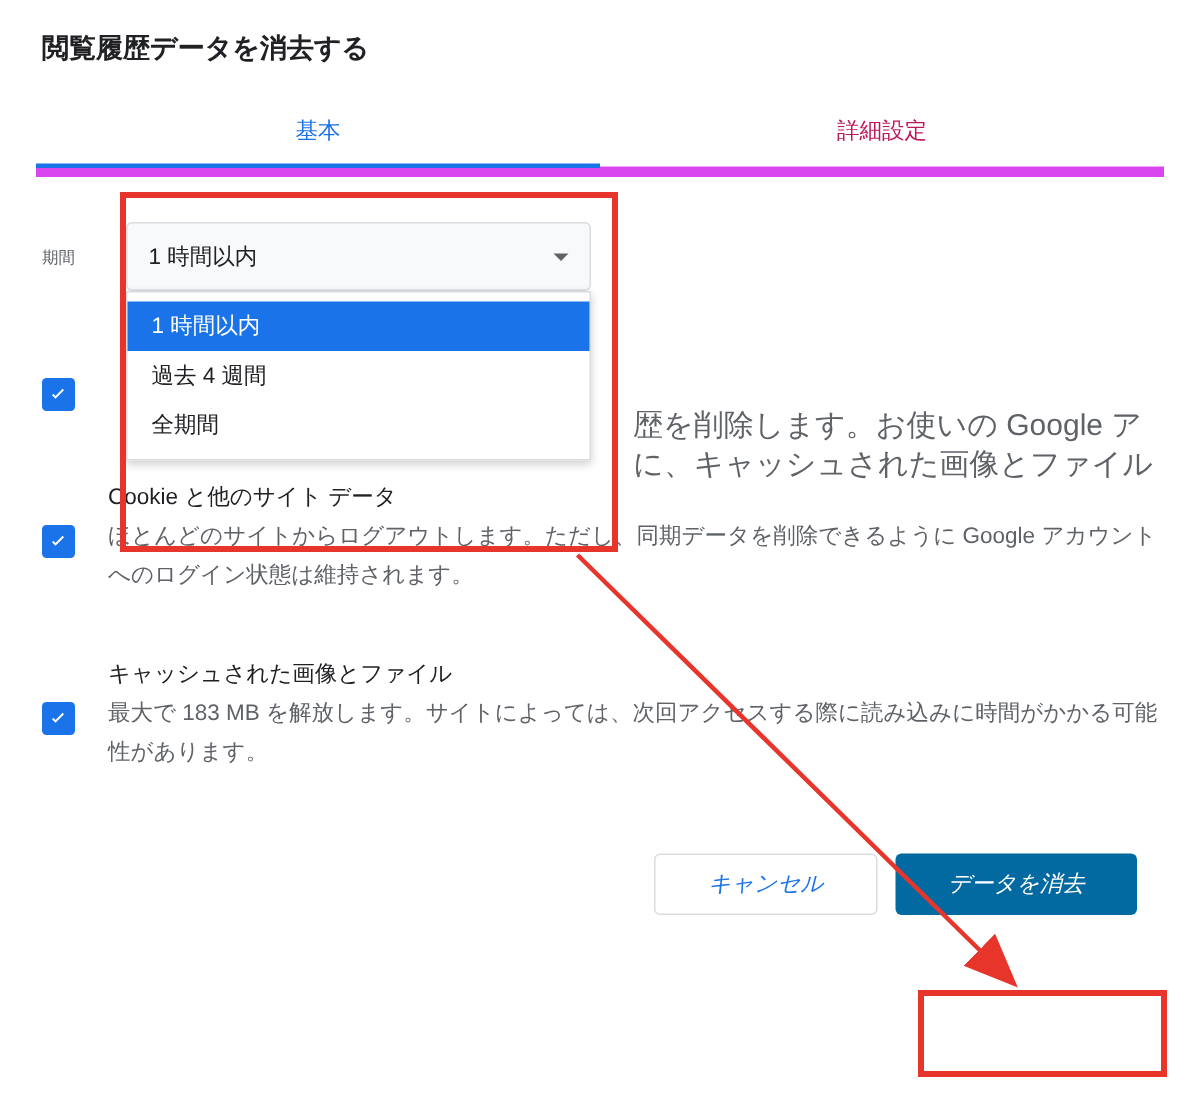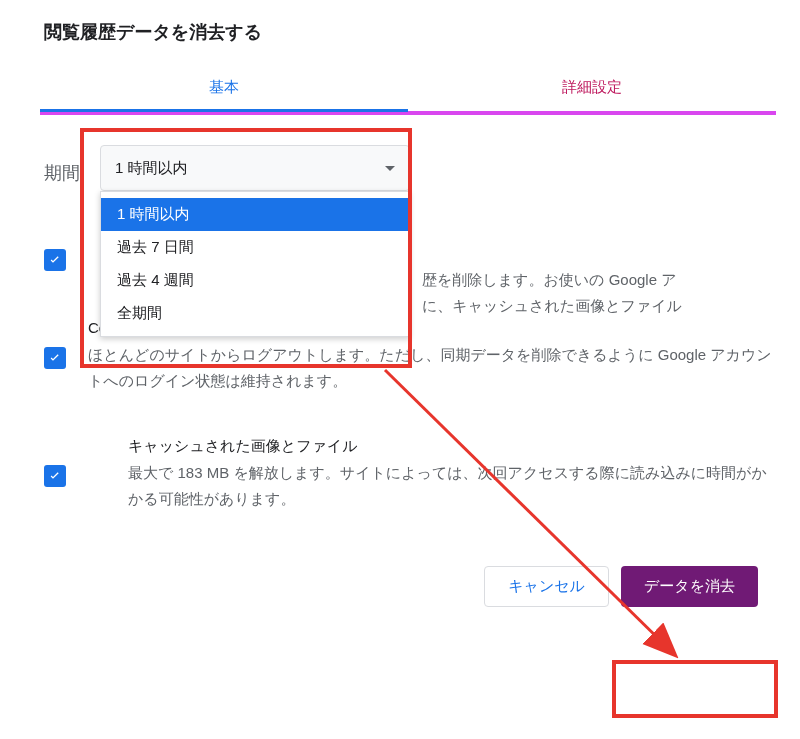--- a/index.html
+++ b/index.html
@@ -6,31 +6,30 @@
     body {
       font-family: "Meiryo", "Hiragino Sans", "Yu Gothic", sans-serif;
       background: #fff;
       width: 800px;
       height: 739px;
       position: relative;
       color: #202124;
     }
     .dialog {
       padding: 20px 24px;
-      margin-left: 16px;
     }
     .title {
       font-size: 18px;
       color: #202124;
       margin-bottom: 20px;
       padding-left: 4px;
     }
     .tabs {
       display: flex;
-      border-bottom: 4px solid #d946ef;
+      border-bottom: 7px solid #d946ef;
       margin-bottom: 0;
     }
     .tab {
       flex: 1;
       text-align: center;
       padding: 14px 0;
       font-size: 15px;
       color: #be185d;
       cursor: pointer;
       position: relative;
@@ -50,21 +49,21 @@
     .body-area {
       padding: 30px 0 0 0;
     }
     .row-period {
       display: flex;
       align-items: flex-start;
       margin-bottom: 10px;
       padding-left: 4px;
     }
     .period-label {
-      font-size: 18px;
+      font-size: 11px;
       color: #5f6368;
       padding-top: 16px;
       width: 56px;
     }
     .select-wrap {
       position: relative;
     }
     .select-box {
       width: 310px;
       height: 46px;
@@ -155,33 +154,34 @@
       line-height: 1.75;
     }
     .buttons {
       margin-top: 40px;
       display: flex;
       justify-content: flex-end;
       gap: 12px;
       padding-right: 18px;
     }
     .btn {
-      padding: 10px 23px;
+      padding: 10px 35px;
       font-size: 15px;
       border-radius: 4px;
       cursor: pointer;
       border: none;
+      font-style: italic;
     }
     .btn-cancel {
       background: #fff;
       color: #1a73e8;
       border: 1px solid #dadce0;
     }
     .btn-primary {
-      background: #701a75;
+      background: #0369a1;
       color: #fff;
     }
     .red-box-2 {
       position: absolute;
       top: 660px;
       left: 612px;
       width: 166px;
       height: 58px;
       border: 4px solid #e7352c;
       pointer-events: none;
@@ -192,21 +192,21 @@
       top: 360px;
       left: 370px;
       width: 340px;
       height: 320px;
       z-index: 15;
       pointer-events: none;
     }
     .partial-text-right {
       position: absolute;
       left: 422px;
-      font-size: 15px;
+      font-size: 20px;
       color: #5f6368;
       line-height: 1.75;
     }
   </style>
 </head>
 <body>
 
 <div class="dialog">
   <h1 class="title">閲覧履歴データを消去する</h1>
 
@@ -218,21 +218,20 @@
   <div class="body-area">
     <div class="row-period">
       <div class="period-label">期間</div>
       <div class="select-wrap">
         <div class="select-box">
           <span>1 時間以内</span>
           <span class="chevron"></span>
         </div>
         <div class="dropdown">
           <div class="dropdown-item selected">1 時間以内</div>
-          <div class="dropdown-item">過去 7 日間</div>
           <div class="dropdown-item">過去 4 週間</div>
           <div class="dropdown-item">全期間</div>
         </div>
       </div>
     </div>
 
     <div class="options">
       <div class="option" style="position:relative; height:80px;">
         <div class="checkbox" style="position:absolute; top:36px; left:4px;">
           <svg viewBox="0 0 24 24">
@@ -246,21 +245,21 @@
           <svg viewBox="0 0 24 24">
               <path fill="#fff" d="M9 16.2l-3.5-3.5 1.4-1.4L9 13.4l7.1-7.1 1.4 1.4z"></path>
             </svg>
         </div>
         <div class="option-content">
           <div class="option-title">Cookie と他のサイト データ</div>
           <div class="option-desc">ほとんどのサイトからログアウトします。ただし、同期データを削除できるように Google アカウントへのログイン状態は維持されます。</div>
         </div>
       </div>
 
-      <div class="option" style="margin-top:14px;gap:40px;">
+      <div class="option" style="margin-top:14px;">
         <div class="checkbox" style="margin-top:28px;">
           <svg viewBox="0 0 24 24">
               <path fill="#fff" d="M9 16.2l-3.5-3.5 1.4-1.4L9 13.4l7.1-7.1 1.4 1.4z"></path>
             </svg>
         </div>
         <div class="option-content">
           <div class="option-title">キャッシュされた画像とファイル</div>
           <div class="option-desc">最大で 183 MB を解放します。サイトによっては、次回アクセスする際に読み込みに時間がかかる可能性があります。</div>
         </div>
       </div>

